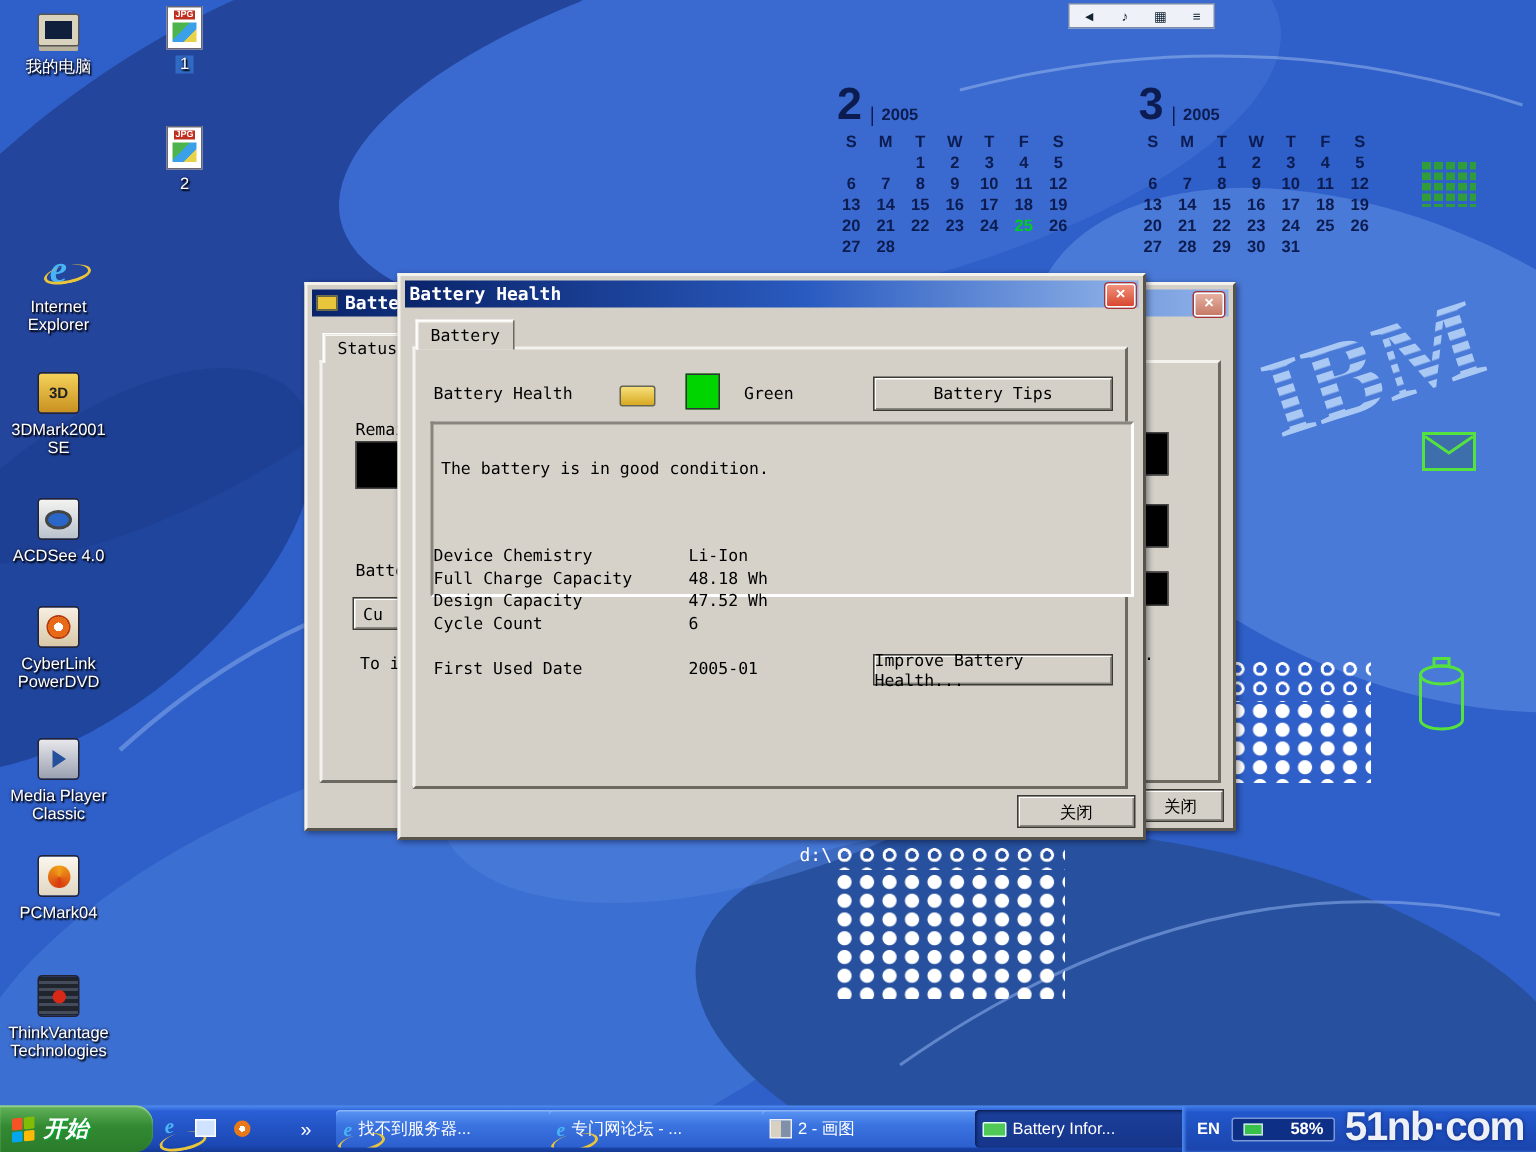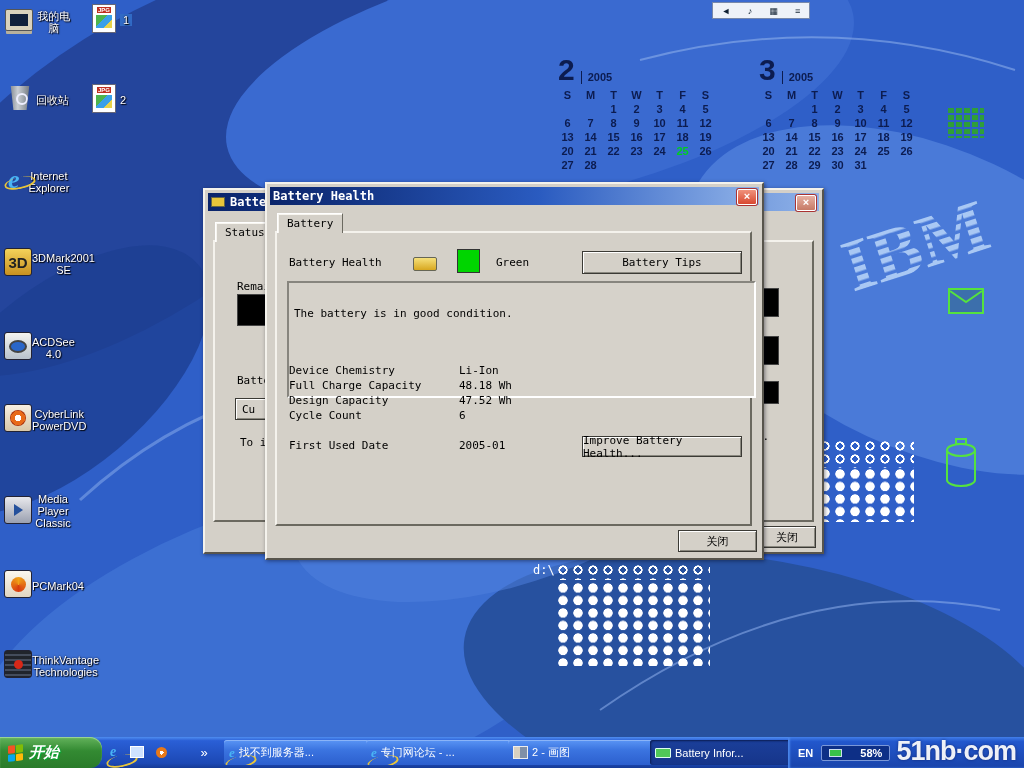--- a/index.html
+++ b/index.html
@@ -21,21 +21,21 @@
   .cal-title{display:flex;align-items:flex-end;padding-left:2px;height:30px;}
   .cal-num{font-size:30px;line-height:28px;font-weight:bold;}
   .cal-year{font-size:11px;font-weight:bold;margin-left:6px;padding-left:6px;
     border-left:1px solid #0c1c50;line-height:13px;}
   .cal-head,.cal-body{display:grid;grid-template-columns:repeat(7,23px);}
   .cal-head{margin-top:4px;}
   .cal-cell{height:14px;line-height:14px;text-align:center;font-size:11px;font-weight:bold;}
   .cal-hl{color:#00cc22;}
 
   
-  .dicon{z-index:2;width:70px;display:flex;flex-direction:row;align-items:center;cursor:pointer;}
+  .dicon{z-index:2;width:70px;display:flex;flex-direction:column;align-items:center;cursor:pointer;justify-content:space-between;}
   .dicon .glyph{width:32px;height:32px;display:flex;align-items:center;justify-content:center;}
   .dicon .lbl{margin-top:3px;font-size:11px;line-height:12px;color:#fff;text-align:center;
     text-shadow:1px 1px 1px #000,0 0 2px #002;max-width:70px;}
   .lbl.sel{background:#316ac5;padding:0 3px;}
   .mini-monitor{width:26px;height:20px;background:#d9d2bd;border:1px solid #555;border-radius:2px;
     display:flex;align-items:center;justify-content:center;box-shadow:0 4px 0 -1px #b8b19c;}
   .mini-screen{width:18px;height:12px;background:#10203c;}
   .bin{width:22px;height:24px;background:linear-gradient(90deg,#7a8088,#c9ced4 40%,#6a7078);
     clip-path:polygon(8% 0,92% 0,80% 100%,20% 100%);border-radius:2px;position:relative;}
   .bin:after{content:"";position:absolute;left:7px;top:7px;width:8px;height:8px;border:2px solid #eef;
@@ -291,47 +291,41 @@
   <div class="dicon abs" style="left:88px;top:2px">
     <div class="glyph">
         <div class="page">
       <span class="jpgtag">JPG</span>
       <span class="thumb"></span>
         </div>
       </div>
     <div class="lbl sel">1</div>
   </div>
 
-  <div class="dicon abs" style="left:4px;top:82px">
-    <div class="glyph">
-        <div class="bin"></div>
-      </div>
-    <div class="lbl">回收站</div>
-  </div>
 
   <div class="dicon abs" style="left:88px;top:82px">
     <div class="glyph">
         <div class="page">
       <span class="jpgtag">JPG</span>
       <span class="thumb"></span>
         </div>
       </div>
     <div class="lbl">2</div>
   </div>
 
   <div class="dicon abs" style="left:4px;top:164px">
     <div class="glyph">
         <span class="e-glyph">e</span>
       </div>
     <div class="lbl">Internet Explorer</div>
   </div>
 
   <div class="dicon abs" style="left:4px;top:246px">
     <div class="glyph">
-        <div class="sq" style="background:linear-gradient(#f4d25a,#c89020);color:#222;font-size:15px">3D</div>
+        <div class="sq" style="background:linear-gradient(#f4d25a,#c89020);color:#222;font-size:10px">3D</div>
       </div>
     <div class="lbl">3DMark2001 SE</div>
   </div>
 
   <div class="dicon abs" style="left:4px;top:330px">
     <div class="glyph">
         <div class="sq" style="background:linear-gradient(#f4f4f0,#b9c2cc)">
           <div style="width:14px;height:9px;border-radius:50%;background:#2a66c8;border:2px solid #444"></div>
         </div>
       </div>

